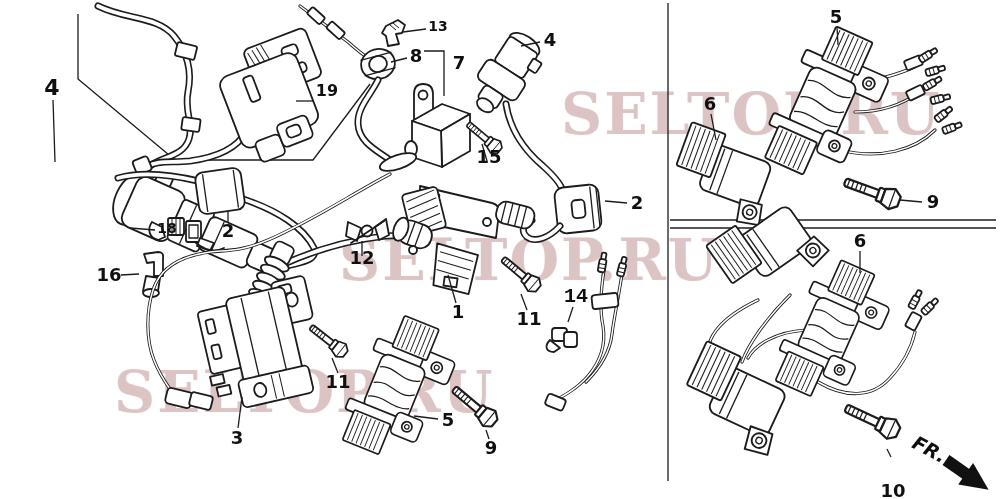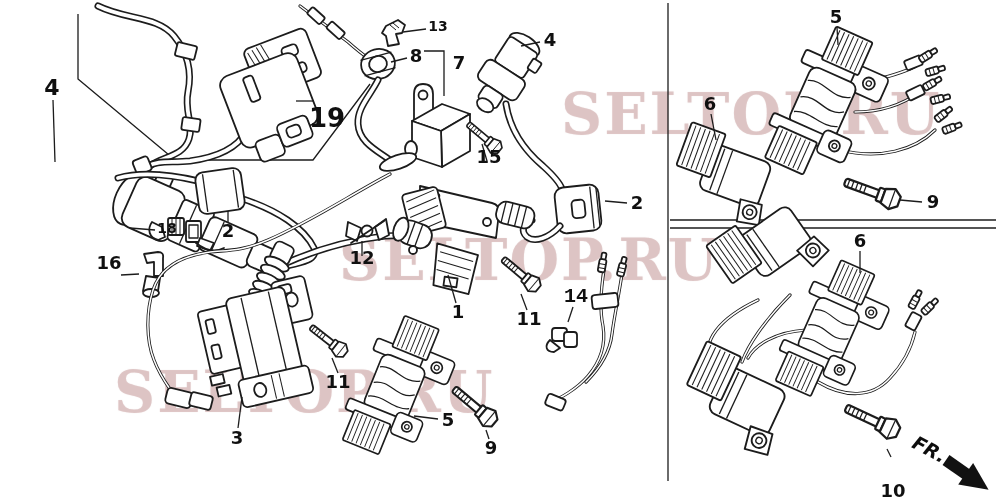--- a/index.html
+++ b/index.html
@@ -421,29 +421,29 @@
         <polyline points="837,27 838,45" fill="none" stroke="#1c1c1c" stroke-width="1.3"></polyline>
         <polyline points="711,114 716,140" fill="none" stroke="#1c1c1c" stroke-width="1.3"></polyline>
         <polyline points="922,202 900,200" fill="none" stroke="#1c1c1c" stroke-width="1.3"></polyline>
         <polyline points="860,251 860,273" fill="none" stroke="#1c1c1c" stroke-width="1.3"></polyline>
         <polyline points="891,457 887,449" fill="none" stroke="#1c1c1c" stroke-width="1.3"></polyline>
       </g>
   </svg>
 
   <div id="label-layer">
       <div class="plabel" style="left: 52px; top: 88px; font-size: 22px;">4</div>
-      <div class="plabel" style="left: 327px; top: 118px; font-size: 26px;">19</div>
+      <div class="plabel" style="left: 327px; top: 91px; font-size: 16px;">19</div>
       <div class="plabel" style="left: 438px; top: 26px; font-size: 14px;">13</div>
       <div class="plabel" style="left: 416px; top: 56px; font-size: 18px;">8</div>
       <div class="plabel" style="left: 459px; top: 63px; font-size: 18px;">7</div>
       <div class="plabel" style="left: 550px; top: 40px; font-size: 18px;">4</div>
       <div class="plabel" style="left: 489px; top: 157px; font-size: 18px;">15</div>
       <div class="plabel" style="left: 228px; top: 231px; font-size: 18px;">2</div>
       <div class="plabel" style="left: 127px; top: 228px; font-size: 14px; margin-left: 40px;">18</div>
-      <div class="plabel" style="left: 109px; top: 263px; font-size: 18px;">16</div>
+      <div class="plabel" style="left: 109px; top: 275px; font-size: 18px;">16</div>
       <div class="plabel" style="left: 362px; top: 258px; font-size: 18px;">12</div>
       <div class="plabel" style="left: 458px; top: 312px; font-size: 18px;">1</div>
       <div class="plabel" style="left: 529px; top: 319px; font-size: 18px;">11</div>
       <div class="plabel" style="left: 576px; top: 297px; font-size: 20px; font-family: Liberation Mono, monospace;">14</div>
       <div class="plabel" style="left: 237px; top: 438px; font-size: 18px;">3</div>
       <div class="plabel" style="left: 338px; top: 382px; font-size: 18px;">11</div>
       <div class="plabel" style="left: 448px; top: 420px; font-size: 18px;">5</div>
       <div class="plabel" style="left: 491px; top: 448px; font-size: 18px;">9</div>
       <div class="plabel" style="left: 637px; top: 203px; font-size: 18px;">2</div>
       <div class="plabel" style="left: 836px; top: 17px; font-size: 18px;">5</div>

